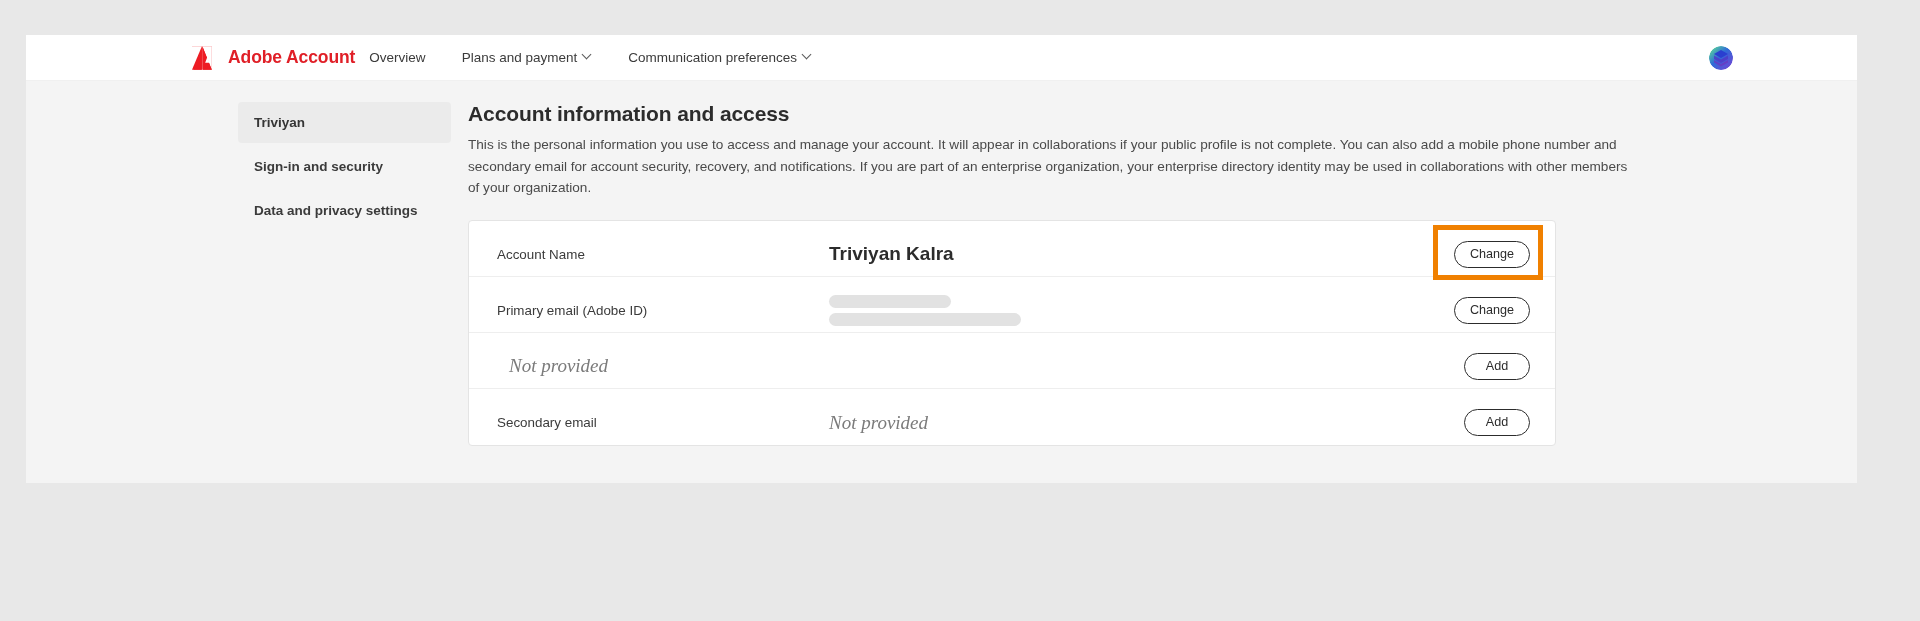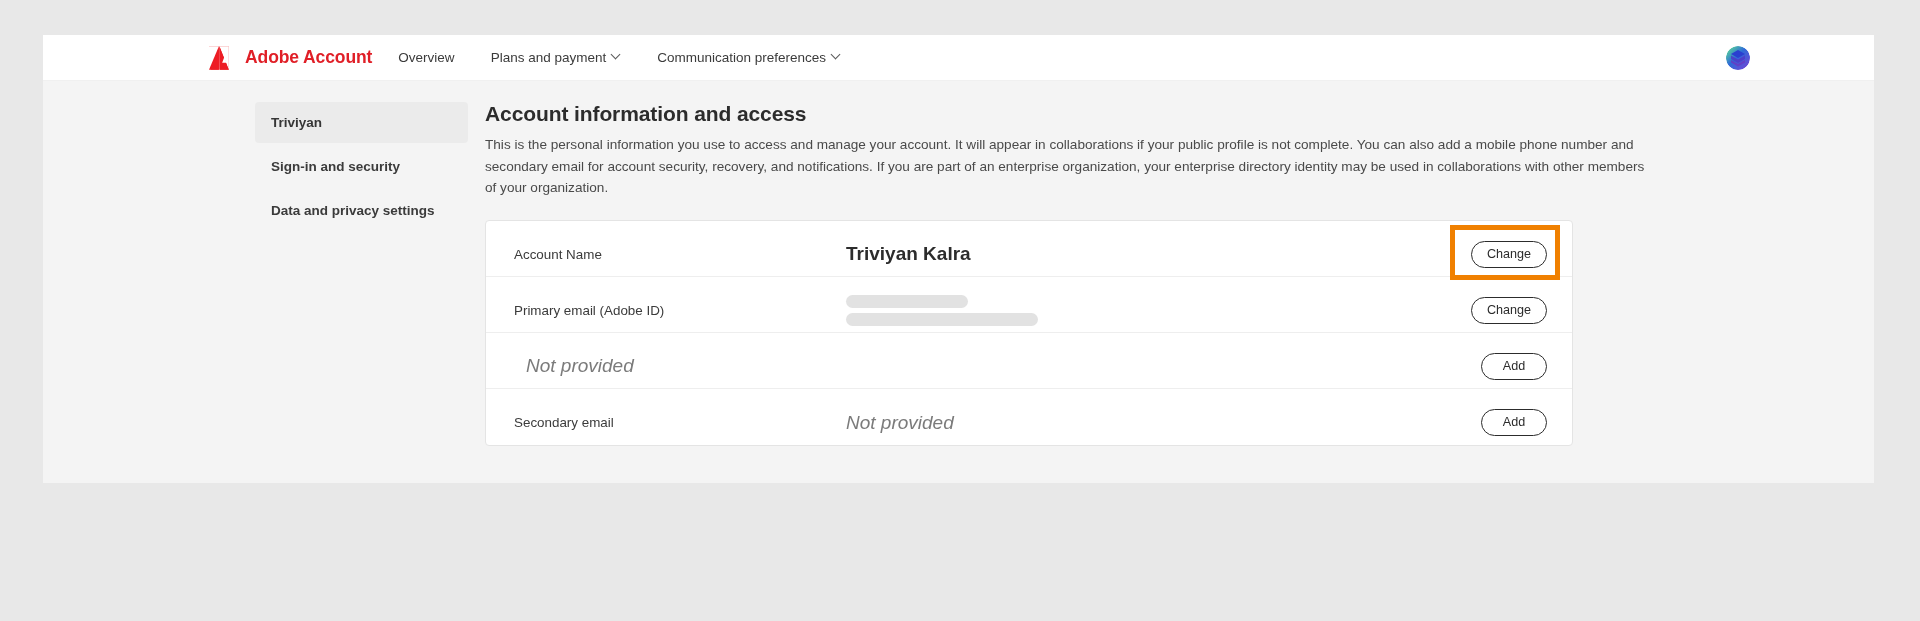--- a/index.html
+++ b/index.html
@@ -9,21 +9,21 @@
     width: 1920px;
     height: 621px;
     overflow: hidden;
     background: #e8e8e8;
     font-family: "Liberation Sans", sans-serif;
   }
 
   
   .viewport {
     position: absolute;
-    left: 43px;
+    left: 26px;
     top: 35px;
     width: 1831px;
     height: 448px;
     background: #0f766e;
     overflow: hidden;
   }
 
   
   .topbar {
     position: relative;
@@ -52,21 +52,21 @@
     font-size: 17.5px;
     font-weight: 700;
     letter-spacing: -0.1px;
     white-space: nowrap;
   }
 
   .nav-items {
     display: flex;
     align-items: center;
     height: 46px;
-    margin-left: 26px;
+    margin-left: 14px;
   }
 
   .nav-item {
     position: relative;
     height: 46px;
     display: flex;
     align-items: center;
     padding: 0 0 0 0;
     margin-right: 36px;
     font-size: 13.5px;
@@ -211,20 +211,21 @@
     font-size: 19px;
     color: #2c2c2c;
     font-weight: 700;
     margin-left: 12px;
   }
 
   .row-value.muted {
     font-weight: 400;
     font-style: italic;
     color: #7b7b7b;
+    font-family: Liberation Serif, serif;
   }
 
   .redacted-wrap {
     display: flex;
     flex-direction: column;
     gap: 5px;
   }
   .redact-bar {
     height: 13px;
     background: #e2e2e2;

